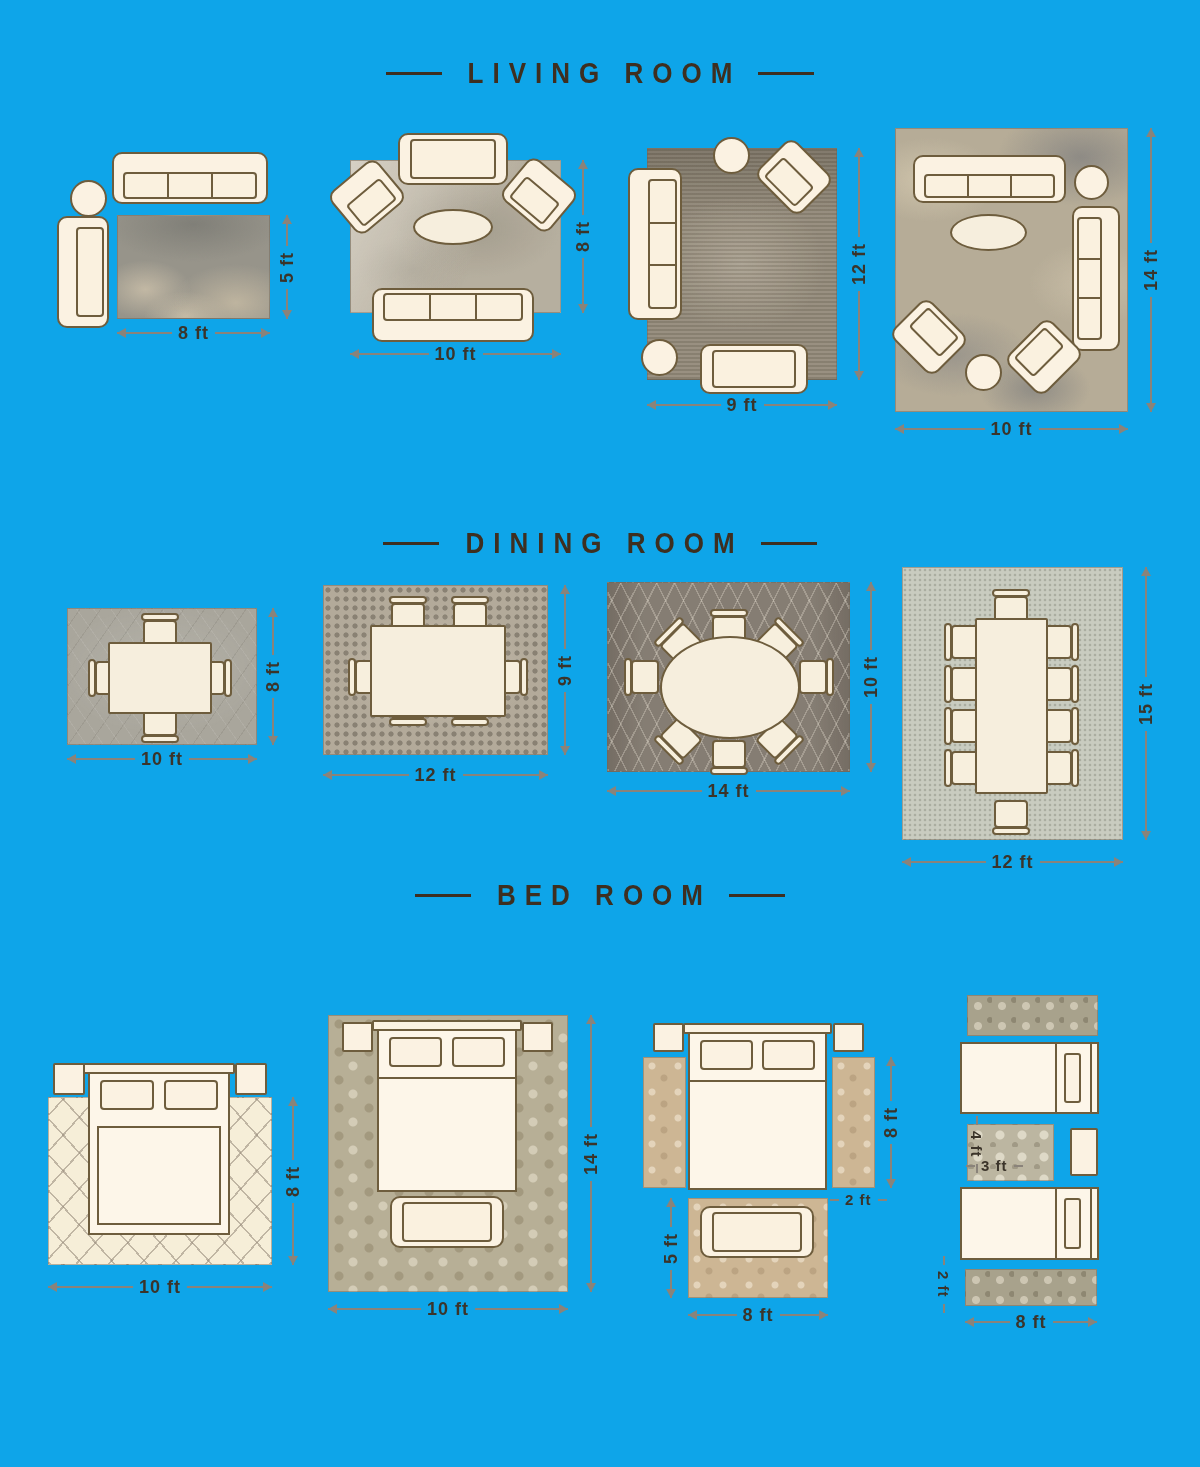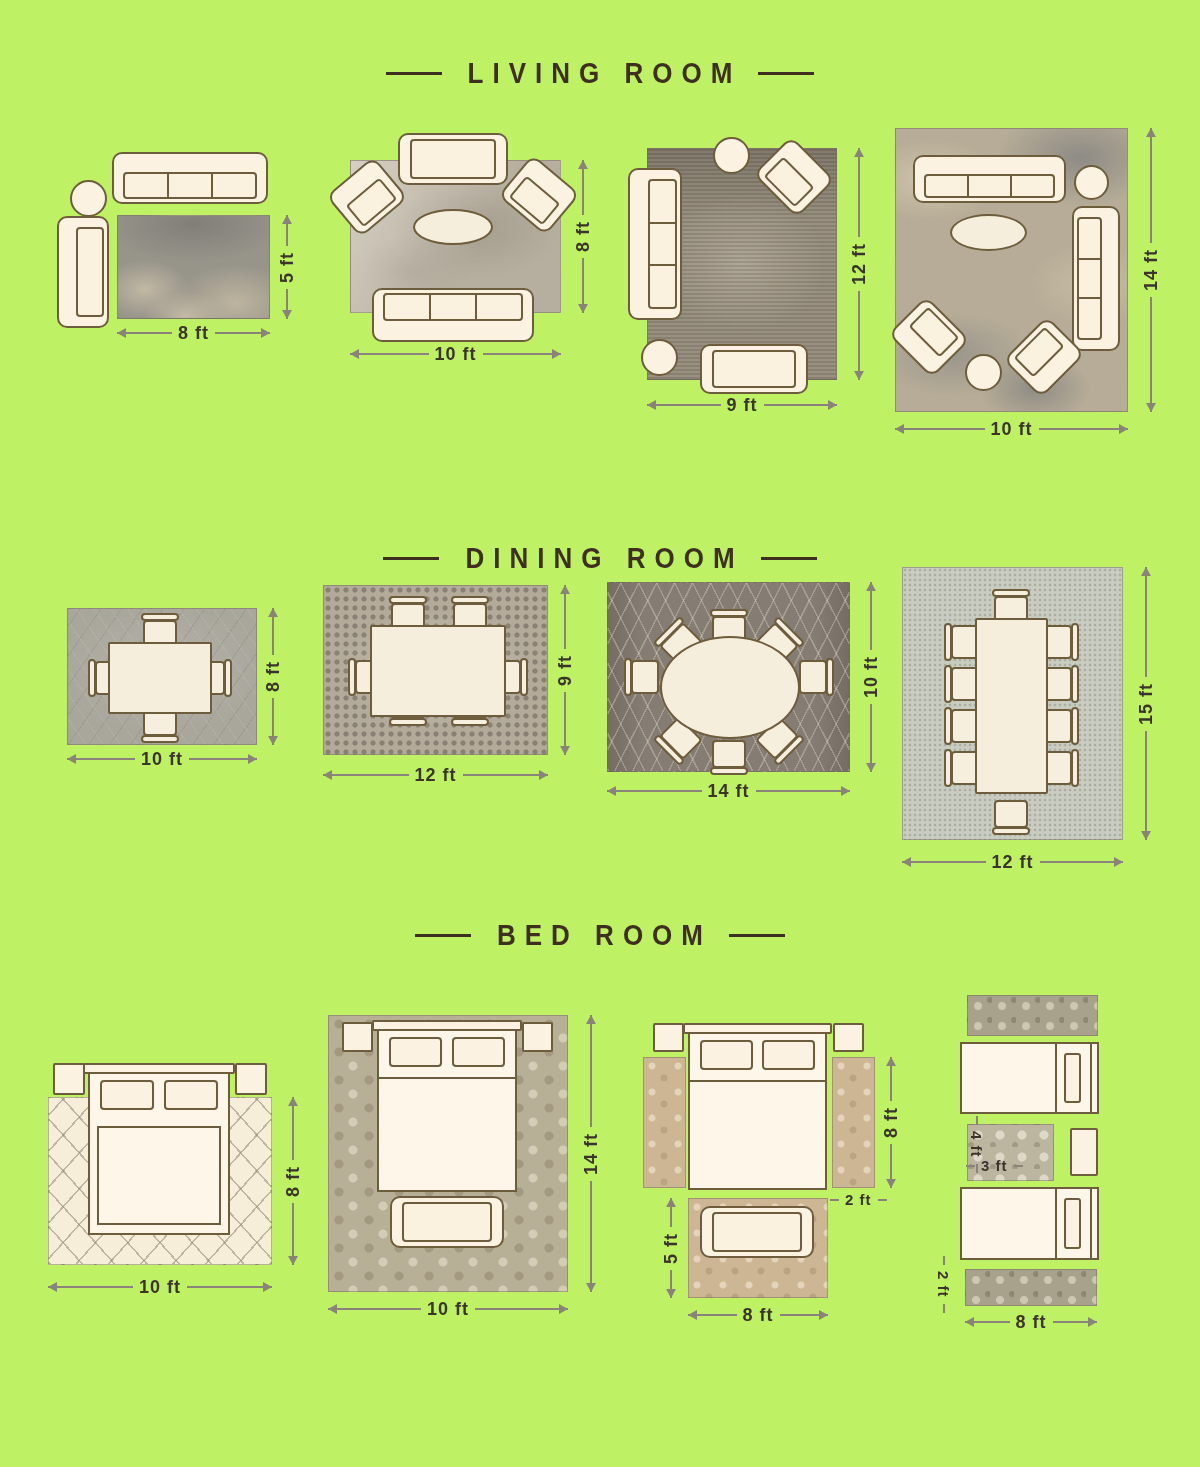--- a/index.html
+++ b/index.html
@@ -1,18 +1,18 @@
 <!DOCTYPE html>
 <html><head>
 <meta charset="utf-8">
 <style>
   html,body { margin:0; padding:0; background:#ffffff; }
   #canvas {
     position:relative; width:1200px; height:1467px; margin:0 auto;
-    background:#bef264; overflow:hidden;
+    background:#0ea5e9; overflow:hidden;
     font-family:"Liberation Sans", sans-serif;
   }
 
   
   .section-title { position:absolute; left:0; width:100%; display:flex; justify-content:center; align-items:center; gap:26px; }
   .st-bar { width:56px; height:3px; background:#3e2f20; }
   .st-txt { font-weight:700; font-size:26px; letter-spacing:9px; margin-right:-9px; color:#3e2f20; white-space:nowrap; transform:scaleY(1.12); }
 
   
   .dim { position:absolute; display:flex; align-items:center; gap:6px; }
@@ -198,21 +198,21 @@
     <i class="ln au"></i>
     <span class="dlab">14 ft</span>
     <i class="ln ad"></i>
   </div>
   <div class="dim dim-h" style="left:895px;top:420px;width:233px">
     <i class="ln al"></i>
     <span class="dlab">10 ft</span>
     <i class="ln ar"></i>
   </div>
 
-  <div class="section-title" style="top:543px">
+  <div class="section-title" style="top:528px">
     <span class="st-bar"></span>
     <span class="st-txt">DINING ROOM</span>
     <span class="st-bar"></span>
   </div>
 
   <div class="rug rug-dr1" style="left:67px;top:608px;width:190px;height:137px"></div>
   <div class="dchair" style="left:143px;top:620px"></div>
   <div class="dchair" style="left:143px;top:708px;transform:rotate(180deg)"></div>
   <div class="dchair" style="left:92px;top:664px;transform:rotate(-90deg)"></div>
   <div class="dchair" style="left:194px;top:664px;transform:rotate(90deg)"></div>
@@ -284,21 +284,21 @@
     <i class="ln au"></i>
     <span class="dlab">15 ft</span>
     <i class="ln ad"></i>
   </div>
   <div class="dim dim-h" style="left:902px;top:853px;width:221px">
     <i class="ln al"></i>
     <span class="dlab">12 ft</span>
     <i class="ln ar"></i>
   </div>
 
-  <div class="section-title" style="top:920px">
+  <div class="section-title" style="top:880px">
     <span class="st-bar"></span>
     <span class="st-txt">BED ROOM</span>
     <span class="st-bar"></span>
   </div>
 
   <div class="rug rug-br1" style="left:48px;top:1097px;width:224px;height:168px"></div>
   <div class="f" style="left:53px;top:1063px;width:32px;height:32px"></div>
   <div class="f" style="left:235px;top:1063px;width:32px;height:32px"></div>
   <div class="bed" style="left:88px;top:1063px;width:142px;height:172px">
     <div class="hb"></div>

